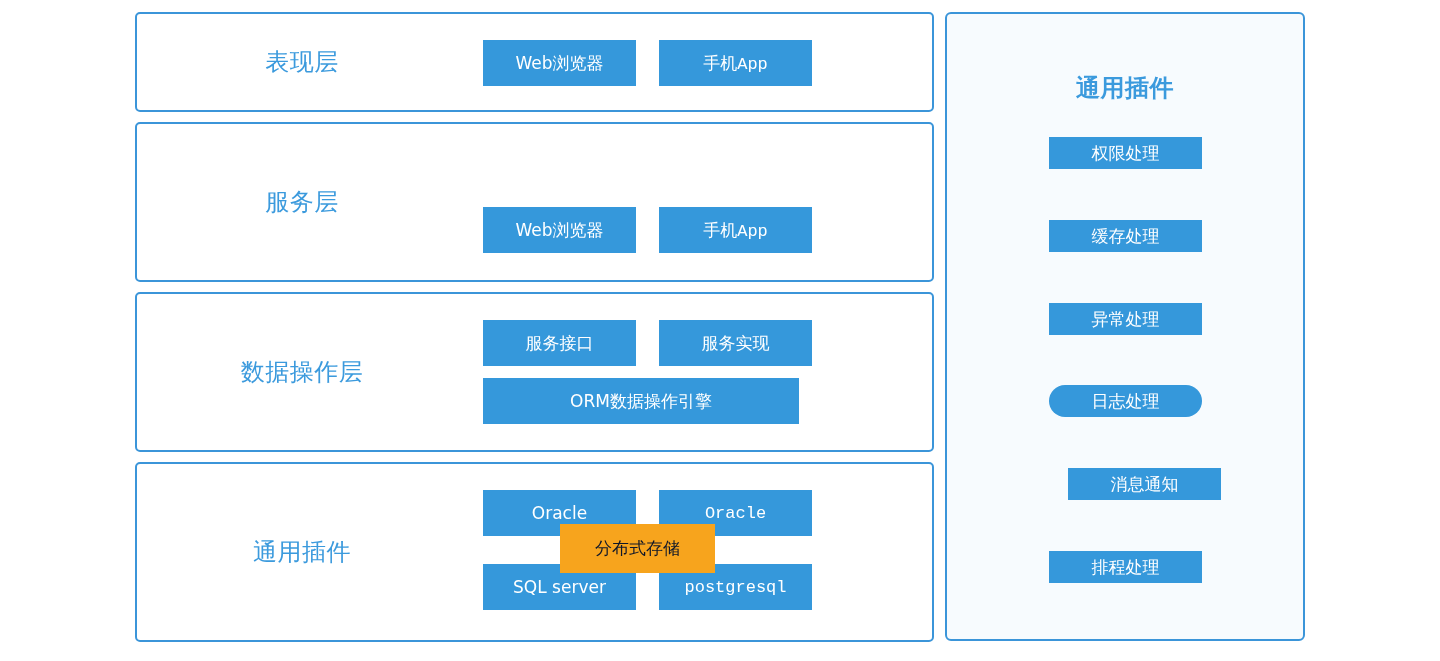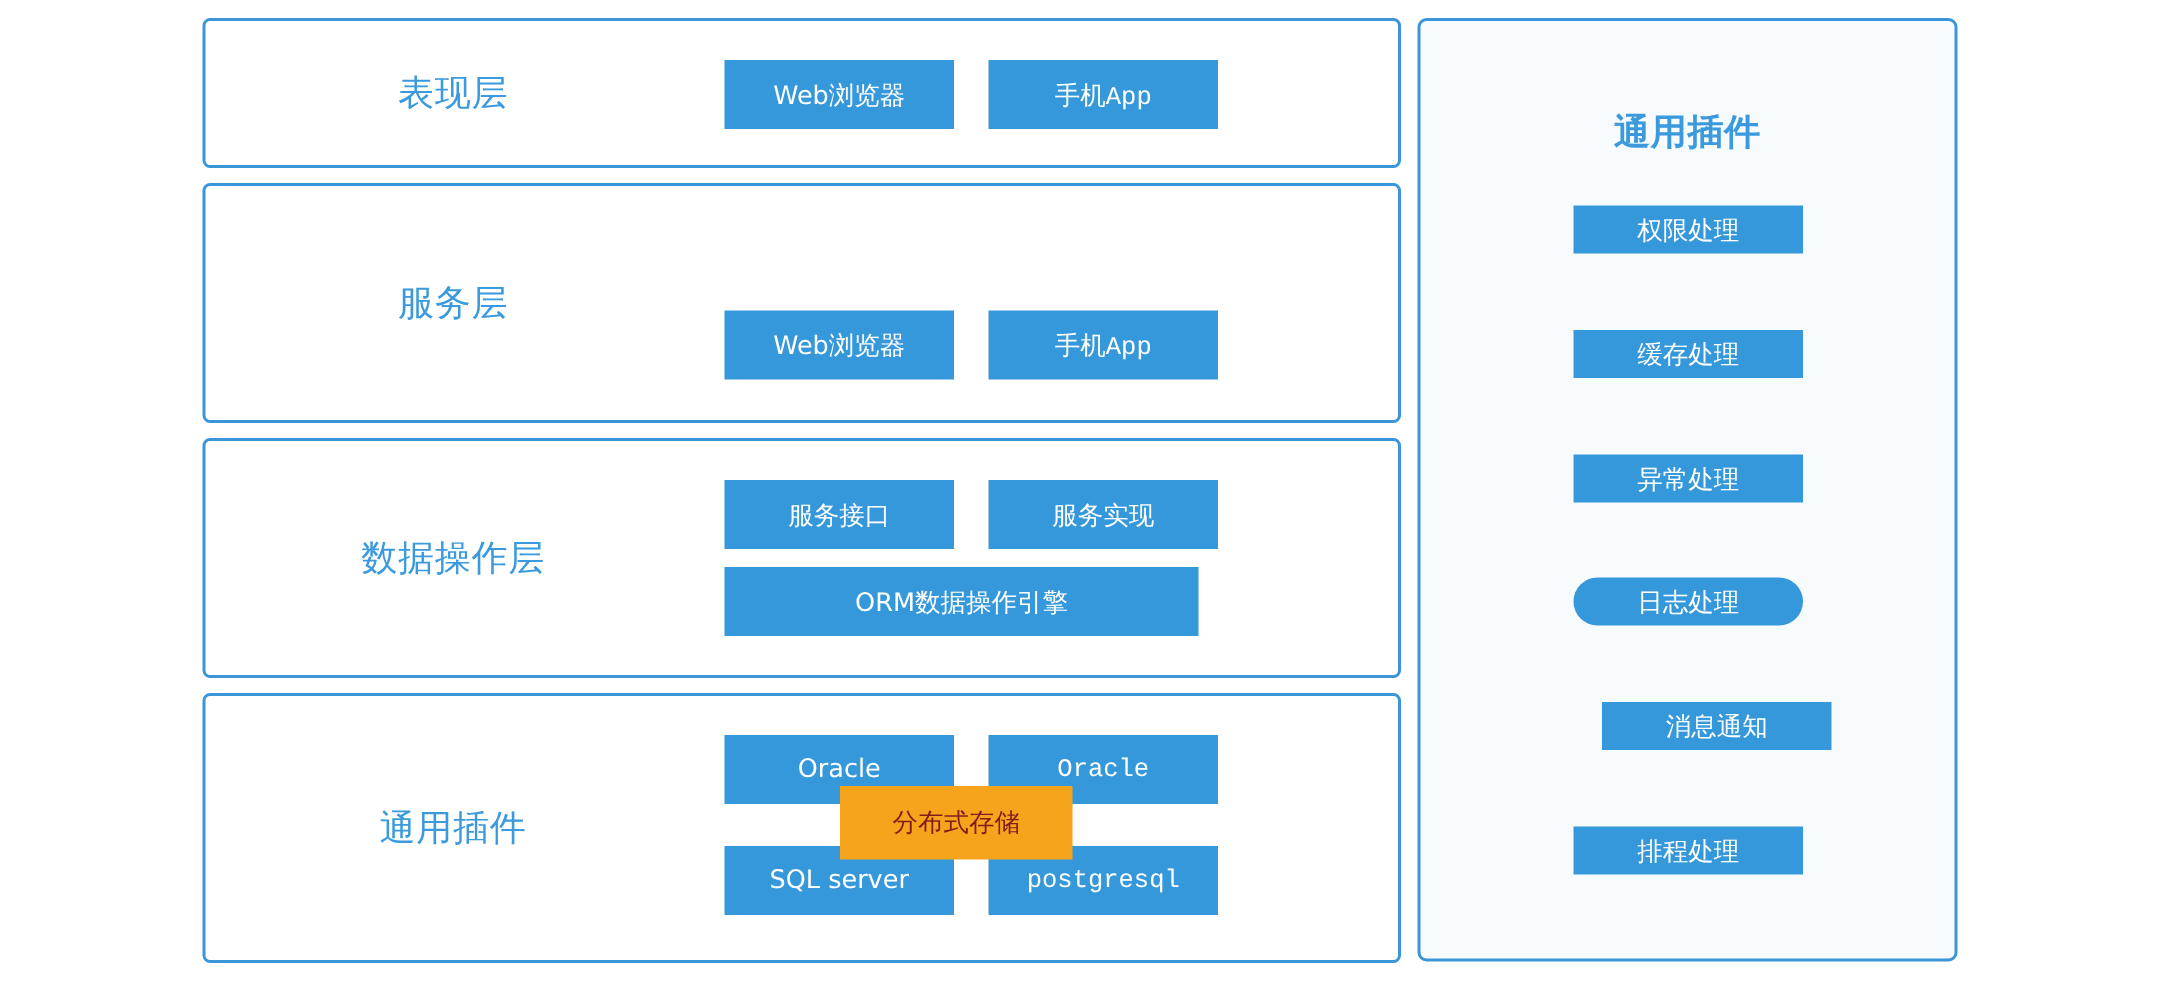--- a/index.html
+++ b/index.html
@@ -65,21 +65,21 @@
   #layer-data-operation .row1 { top: 26px; }
   #layer-data-operation .wide { top: 84px; }
   #layer-data-storage .row1 { top: 26px; }
   #layer-data-storage .row2 { top: 100px; }
 
   .overlay-node {
     position: absolute;
     left: 423px; top: 60px;
     width: 155px; height: 49px;
     background: var(--orange);
-    color: #7f1d1d;
+    color: #0f172a;
     font-size: 17px;
     display: flex; align-items: center; justify-content: center;
     z-index: 2;
     white-space: nowrap;
   }
 
   .plugins-panel {
     position: absolute;
     left: 945px; top: 12px;
     width: 360px; height: 629px;

